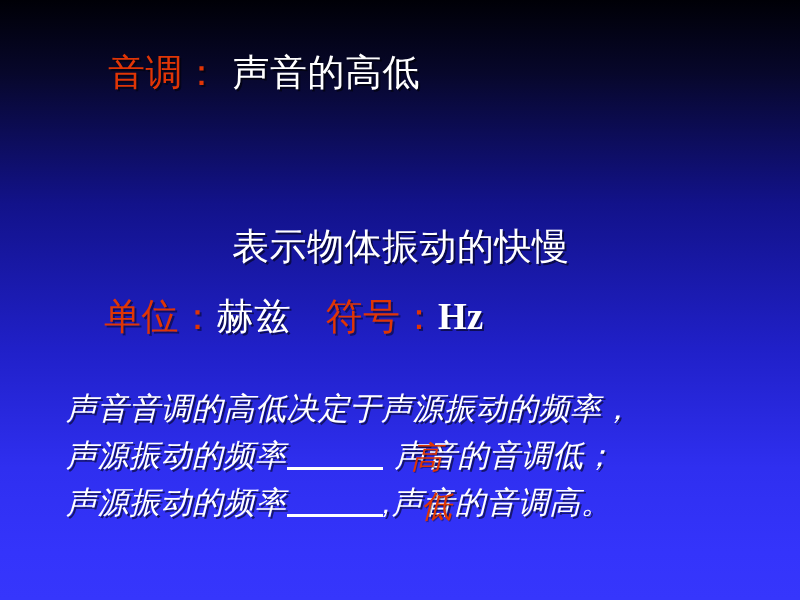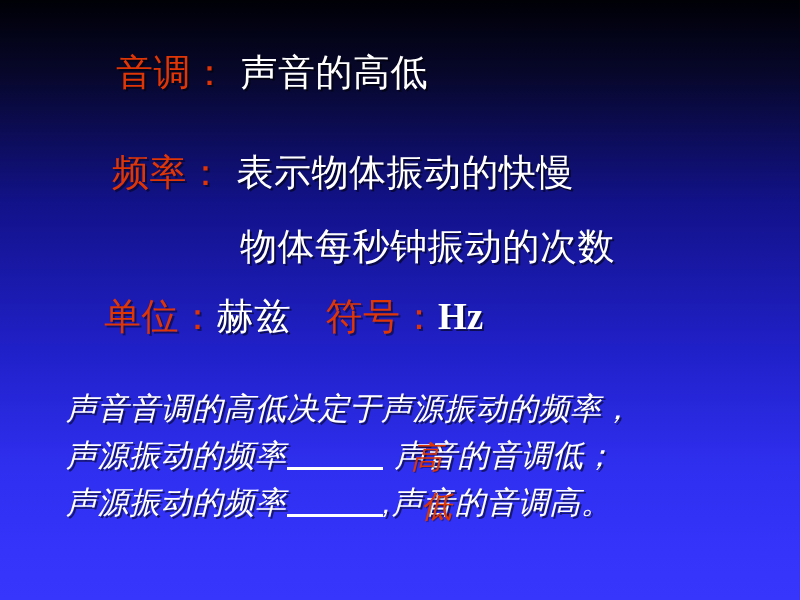--- a/index.html
+++ b/index.html
@@ -43,21 +43,21 @@
     color: #e03505;
     text-shadow: 2px 2px 0 rgba(0,0,0,0.45);
   }
   .hz {
     font-family: "Liberation Serif", "DejaVu Serif", serif;
     font-weight: bold;
     letter-spacing: 0;
   }
 
   
-  .line-a { font-size: 37px; margin-left: 8px; }
+  .line-a { font-size: 37px; }
   .line-b { font-size: 37px; text-align: right; }
 
   #row-pitch      { left: 108px; top: 48px; }
   #row-frequency  { left: 104px; top: 148px; }
   #row-freq-def2  { left: 232px; top: 222px; }
   #row-unit       { left: 104px; top: 292px; }
 
   .gap-wide { display: inline-block; width: 34px; }
   .gap-sm   { display: inline-block; width: 12px; }
 
@@ -98,26 +98,23 @@
 </style>
 </head>
 <body>
 
 <div id="slide">
 
   <div class="txt line-a" id="row-pitch">
     <span class="red">音调</span><span class="red">：</span><span class="gap-sm"></span><span>声音的高低</span>
   </div>
 
-  <div class="txt line-a" id="row-frequency">
-    <span class="red">频率</span><span class="red">：</span><span class="gap-sm"></span><span>表示物体振动的快慢</span>
-  </div>
 
   <div class="txt line-a" id="row-freq-def2">
-    <span>物体每秒钟振动的次数</span>
+    <span>表示物体振动的快慢</span>
   </div>
 
   <div class="txt line-b" id="row-unit">
     <span class="red">单位</span><span class="red">：</span><span>赫兹</span><span class="gap-wide"></span><span class="red">符号</span><span class="red">：</span><span class="hz">Hz</span>
   </div>
 
   <div id="paragraph">
 
     <div class="p-line">
       <span>声音音调的高低决定于声源振动的频率，</span>

